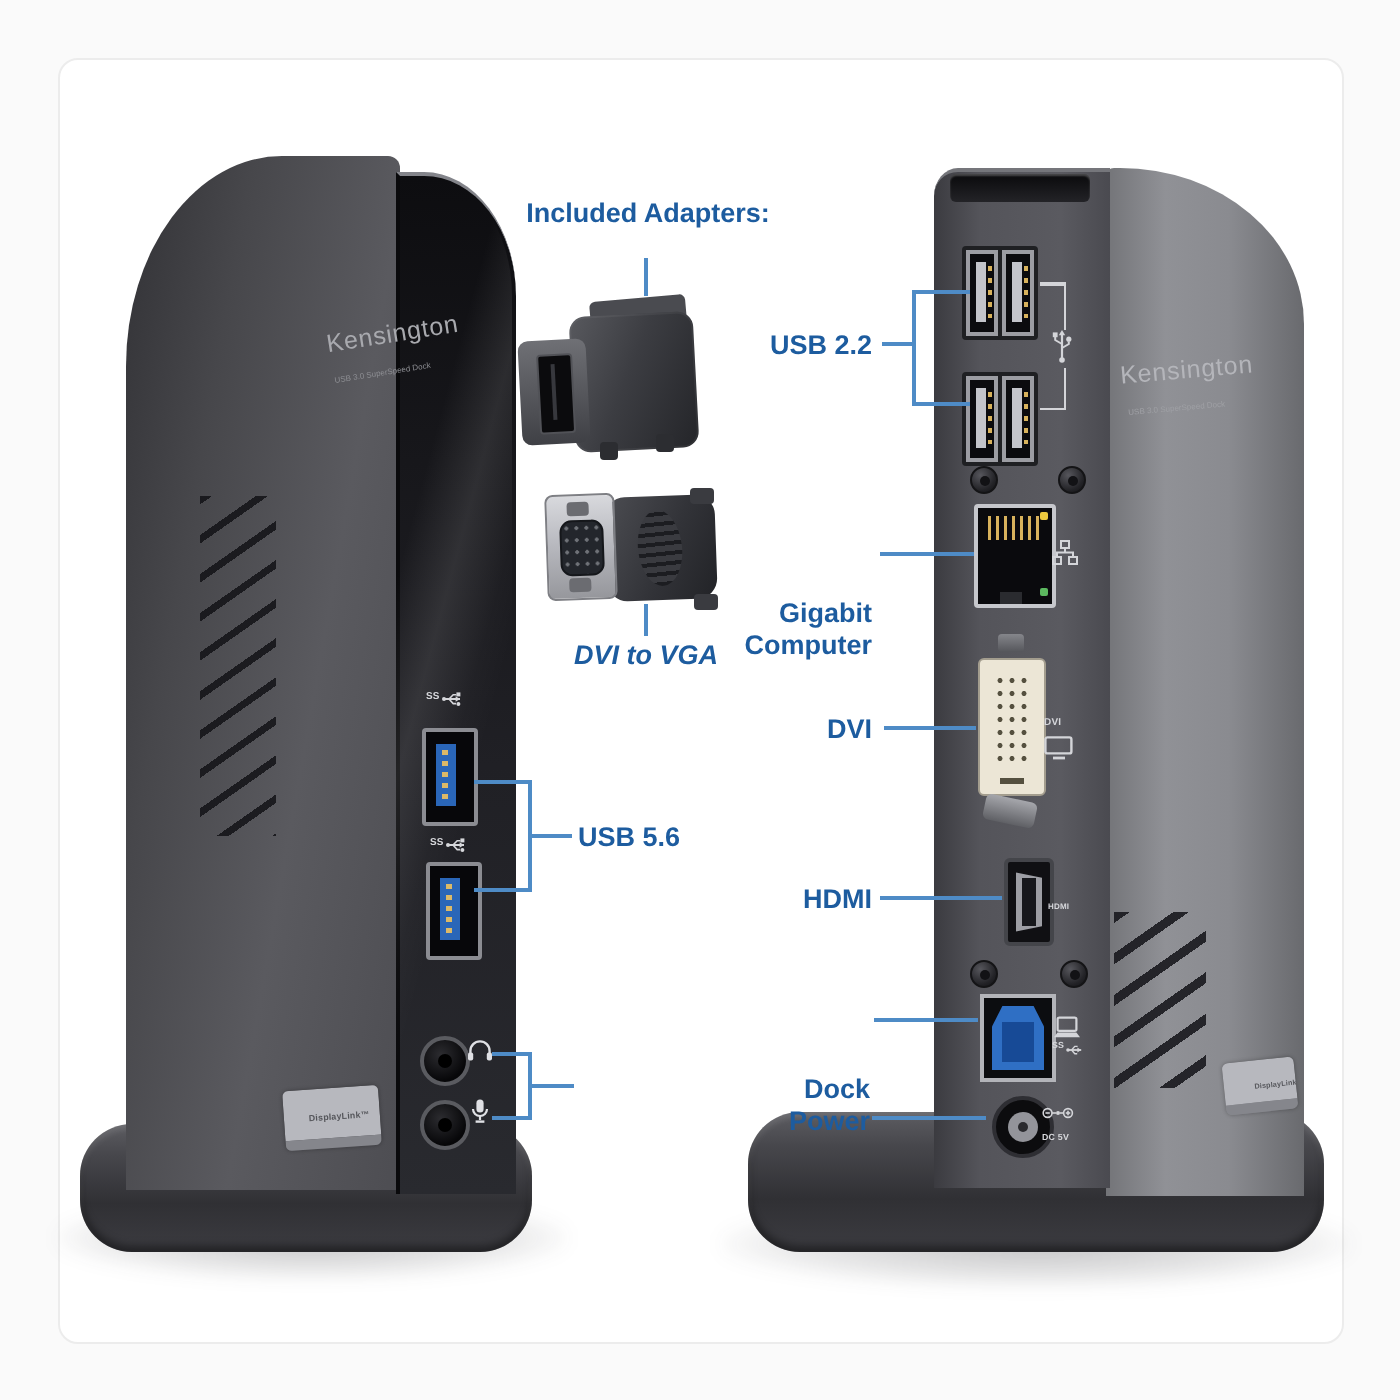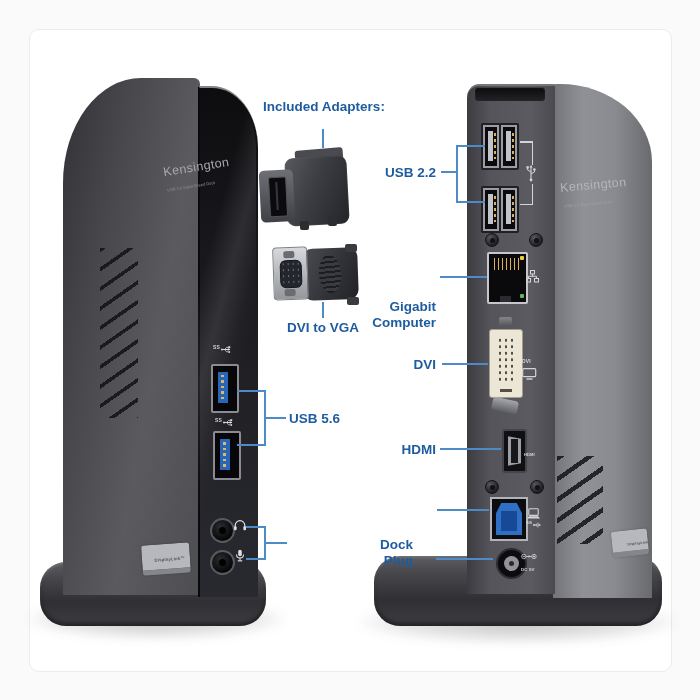--- a/index.html
+++ b/index.html
@@ -291,21 +291,21 @@
       <div class="abs" style="left:6px;top:12px;width:20px;height:26px;background:#23262c;border:1px solid #15171b;border-radius:6px;
            background-image:radial-gradient(circle,#6f7278 .8px,transparent 1px);background-size:5px 6px;"></div>
       <div class="abs" style="left:10px;bottom:3px;width:11px;height:7px;background:#6b6c71;border-radius:2px;"></div>
     </div>
   </div>
 
   <div class="abs lbl ctr" style="left:254px;top:87px;width:140px;margin-top:12px;">Included Adapters:</div>
   <div class="abs ln" style="left:322px;top:129px;width:2px;height:19px;"></div>
 
   <div class="abs ln" style="left:322px;top:302px;width:2px;height:16px;"></div>
-  <div class="abs lbl ctr" style="left:253px;top:320px;width:140px;">DVI to VGA</div>
+  <div class="abs lbl ctr" style="left:253px;top:320px;width:140px;font-style:italic;">DVI to VGA</div>
 
   <div class="abs lbl rgt" style="left:340px;top:165px;width:96px;">USB 2.2</div>
   <div class="abs ln" style="left:441px;top:171px;width:16px;height:2px;"></div>
   <div class="abs ln" style="left:456px;top:145px;width:2px;height:58px;"></div>
   <div class="abs ln" style="left:458px;top:145px;width:27px;height:2px;"></div>
   <div class="abs ln" style="left:458px;top:201px;width:27px;height:2px;"></div>
 
   <div class="abs lbl rgt" style="left:336px;top:254px;width:100px;margin-top:45px;">
     <div>Gigabit</div>
     <div>Computer</div>
@@ -313,23 +313,23 @@
   <div class="abs ln" style="left:440px;top:276px;width:47px;height:2px;"></div>
 
   <div class="abs lbl rgt" style="left:336px;top:357px;width:100px;">DVI</div>
   <div class="abs ln" style="left:442px;top:363px;width:46px;height:2px;"></div>
 
   <div class="abs lbl rgt" style="left:336px;top:442px;width:100px;">HDMI</div>
   <div class="abs ln" style="left:440px;top:448px;width:61px;height:2px;"></div>
 
   <div class="abs ln" style="left:437px;top:509px;width:52px;height:2px;"></div>
 
-  <div class="abs lbl rgt" style="left:310px;top:537px;width:103px;">
+  <div class="abs lbl rgt" style="left:332px;top:537px;width:103px;">
     <div>Dock</div>
-    <div>Plug</div>
+    <div>Power</div>
   </div>
   <div class="abs ln" style="left:436px;top:558px;width:57px;height:2px;"></div>
 
   <div class="abs ln" style="left:237px;top:390px;width:29px;height:2px;"></div>
   <div class="abs ln" style="left:237px;top:444px;width:29px;height:2px;"></div>
   <div class="abs ln" style="left:264px;top:390px;width:2px;height:56px;"></div>
   <div class="abs ln" style="left:266px;top:417px;width:20px;height:2px;"></div>
   <div class="abs lbl" style="left:289px;top:411px;">USB 5.6</div>
 
   <div class="abs ln" style="left:246px;top:526px;width:20px;height:2px;"></div>

